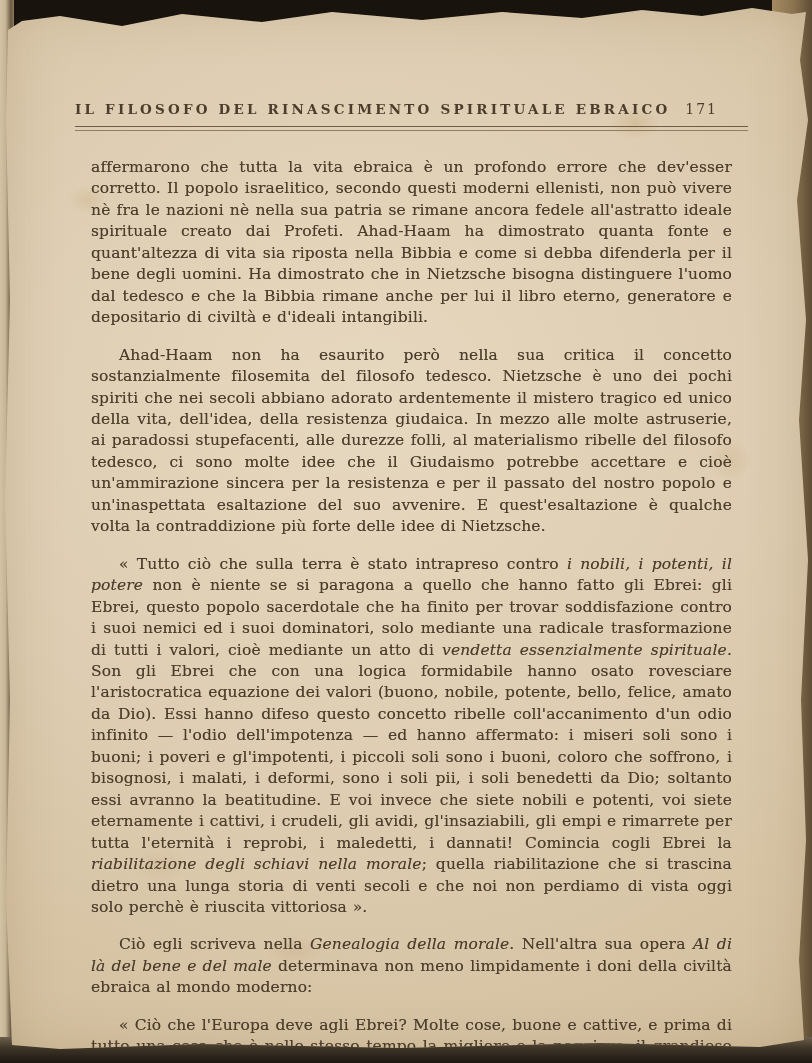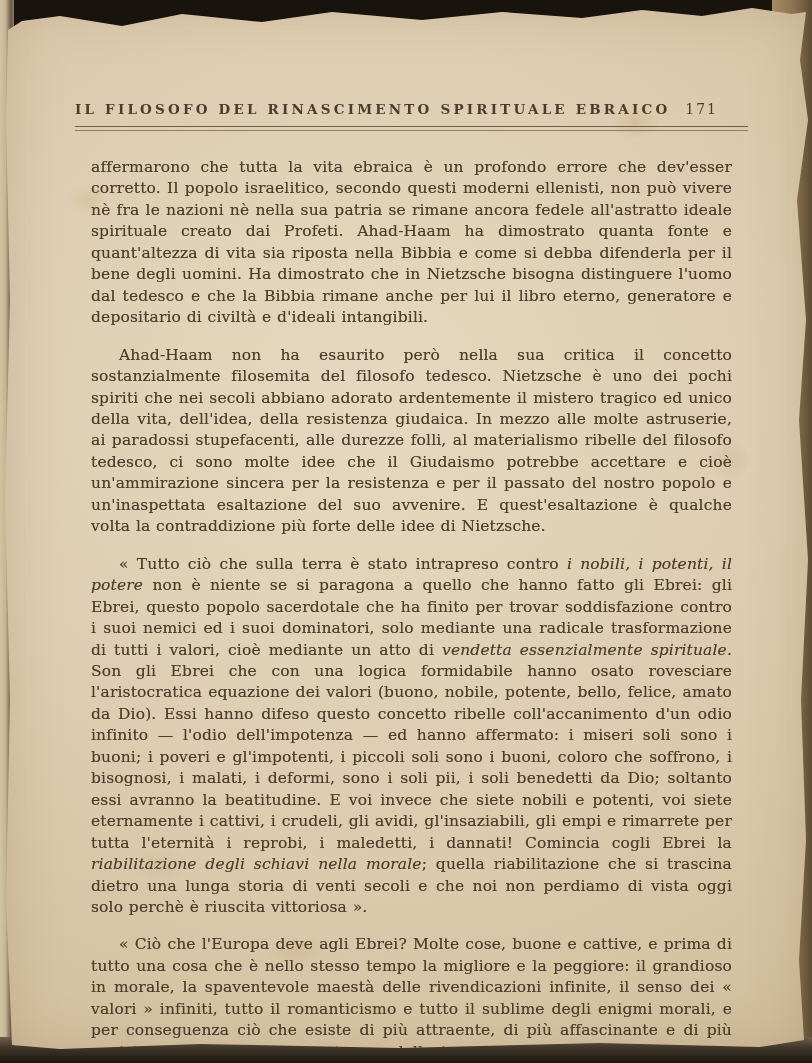--- a/index.html
+++ b/index.html
@@ -105,16 +105,17 @@
     <div class="header">
       <div class="running-title">IL FILOSOFO DEL RINASCIMENTO SPIRITUALE EBRAICO</div>
       <div class="folio">171</div>
     </div>
     <div class="rule"></div>
 
     <div class="text-block">
         <p><span>affermarono che tutta la vita ebraica è un profondo errore che dev'esser corretto. Il popolo israelitico, secondo questi moderni ellenisti, non può vivere nè fra le nazioni nè nella sua patria se rimane ancora fedele all'astratto ideale spirituale creato dai Profeti. Ahad-Haam ha dimostrato quanta fonte e quant'altezza di vita sia riposta nella Bibbia e come si debba difenderla per il bene degli uomini. Ha dimostrato che in Nietzsche bisogna distinguere l'uomo dal tedesco e che la Bibbia rimane anche per lui il libro eterno, generatore e depositario di civiltà e d'ideali intangibili.</span></p>
         <p class="indent"><span>Ahad-Haam non ha esaurito però nella sua critica il concetto sostanzialmente filosemita del filosofo tedesco. Nietzsche è uno dei pochi spiriti che nei secoli abbiano adorato ardentemente il mistero tragico ed unico della vita, dell'idea, della resistenza giudaica. In mezzo alle molte astruserie, ai paradossi stupefacenti, alle durezze folli, al materialismo ribelle del filosofo tedesco, ci sono molte idee che il Giudaismo potrebbe accettare e cioè un'ammirazione sincera per la resistenza e per il passato del nostro popolo e un'inaspettata esaltazione del suo avvenire. E quest'esaltazione è qualche volta la contraddizione più forte delle idee di Nietzsche.</span></p>
         <p class="indent"><span>« Tutto ciò che sulla terra è stato intrapreso contro </span><span class="it">i nobili, i potenti, il potere</span><span> non è niente se si paragona a quello che hanno fatto gli Ebrei: gli Ebrei, questo popolo sacerdotale che ha finito per trovar soddisfazione contro i suoi nemici ed i suoi dominatori, solo mediante una radicale trasformazione di tutti i valori, cioè mediante un atto di </span><span class="it">vendetta essenzialmente spirituale</span><span>. Son gli Ebrei che con una logica formidabile hanno osato rovesciare l'aristocratica equazione dei valori (buono, nobile, potente, bello, felice, amato da Dio). Essi hanno difeso questo concetto ribelle coll'accanimento d'un odio infinito — l'odio dell'impotenza — ed hanno affermato: i miseri soli sono i buoni; i poveri e gl'impotenti, i piccoli soli sono i buoni, coloro che soffrono, i bisognosi, i malati, i deformi, sono i soli pii, i soli benedetti da Dio; soltanto essi avranno la beatitudine. E voi invece che siete nobili e potenti, voi siete eternamente i cattivi, i crudeli, gli avidi, gl'insaziabili, gli empi e rimarrete per tutta l'eternità i reprobi, i maledetti, i dannati! Comincia cogli Ebrei la </span><span class="it">riabilitazione degli schiavi nella morale</span><span>; quella riabilitazione che si trascina dietro una lunga storia di venti secoli e che noi non perdiamo di vista oggi solo perchè è riuscita vittoriosa ».</span></p>
+        <p class="indent"><span>Ciò egli scriveva nella </span><span class="it">Genealogia della morale</span><span>. Nell'altra sua opera </span><span class="it">Al di là del bene e del male</span><span> determinava non meno limpidamente i doni della civiltà ebraica al mondo moderno:</span></p>
         <p class="indent"><span>« Ciò che l'Europa deve agli Ebrei? Molte cose, buone e cattive, e prima di tutto una cosa che è nello stesso tempo la migliore e la peggiore: il grandioso in morale, la spaventevole maestà delle rivendicazioni infinite, il senso dei « valori » infiniti, tutto il romanticismo e tutto il sublime degli enigmi morali, e per conseguenza ciò che esiste di più attraente, di più affascinante e di più squisito nei giuochi di sfumature e delle tentazioni di vivere, di cui l'ultima luce, la luce morente, illumina forse oggi il cielo crepuscolare della nostra civiltà europea. Per questo noialtri — gli artisti fra gli speculatori ed i filosofi — abbiamo per gli Ebrei un po' di riconoscenza ».</span></p>
       </div>
   </div>
 </div>
 
 </body></html>

